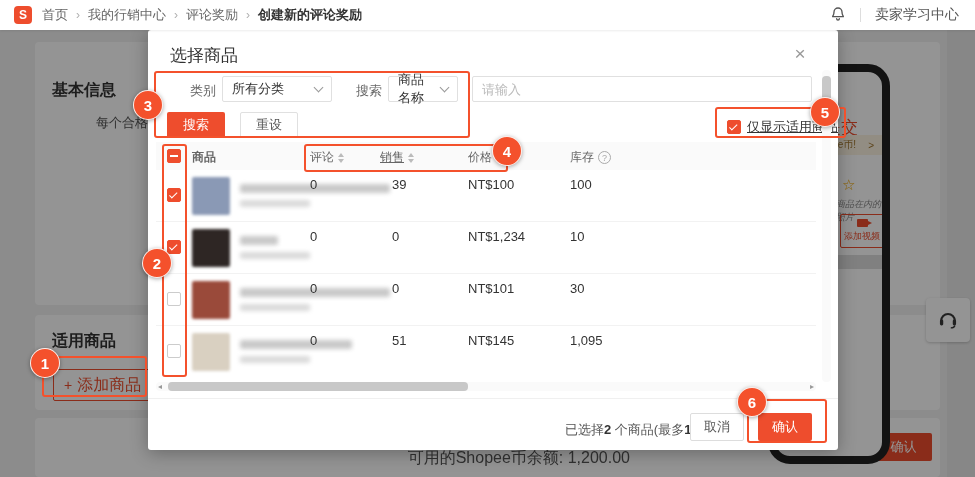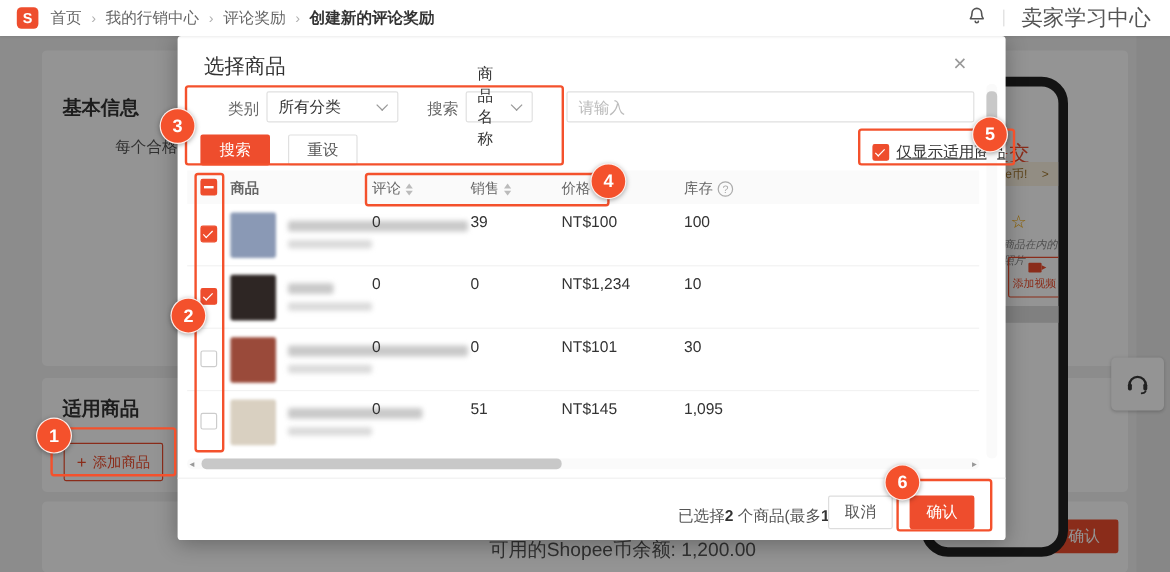--- a/index.html
+++ b/index.html
@@ -9,33 +9,33 @@
   
   .topbar { position:absolute; left:0; top:0; width:975px; height:30px; background:#fff;
             display:flex; align-items:center; z-index:10; box-shadow:0 1px 2px rgba(0,0,0,.08); }
   .logo { width:18px; height:18px; background:#ee4d2d; border-radius:4px; margin-left:14px;
           color:#fff; font-weight:bold; font-size:12px; display:flex; align-items:center; justify-content:center; }
   .crumbs { display:flex; align-items:center; margin-left:10px; font-size:13px; color:#666; }
   .crumb { margin-right:8px; }
   .crumb-sep { color:#b0b0b0; margin-right:8px; font-size:12px; }
   .crumb-sep::before { content:"›"; }
   .crumb.current { color:#333; font-weight:bold; }
-  .topbar-right { margin-left:auto; display:flex; align-items:center; gap:14px; padding-right:16px; font-size:18px; color:#555; }
+  .topbar-right { margin-left:auto; display:flex; align-items:center; gap:14px; padding-right:16px; font-size:14px; color:#555; }
   .tb-divider { width:1px; height:14px; background:#ddd; }
 
   
   .bglayer { position:absolute; left:0; top:30px; width:975px; height:447px; background:#f1f1f1; z-index:1; }
   .card { position:absolute; background:#fff; border-radius:4px; }
   .card1 { left:35px; top:12px; width:905px; height:263px; }
   .card2 { left:35px; top:285px; width:905px; height:95px; }
   .card3 { left:35px; top:388px; width:905px; height:59px; }
   .sec-title { font-size:16px; font-weight:bold; color:#333; }
   .bg-label { position:absolute; font-size:13px; color:#555; }
   .add-btn { position:absolute; left:18px; top:54px; height:23px; padding:15px 10px; background:#fff;
-             border:1px solid #ee4d2d; border-radius:2px; color:#ee4d2d; font-size:12px;
+             border:1px solid #ee4d2d; border-radius:2px; color:#ee4d2d; font-size:16px;
              display:flex; align-items:center; gap:5px; }
   .plus::before { content:"+"; font-size:14px; }
   .bg-balance { position:absolute; right:310px; top:30px; font-size:16px; color:#555; }
   .bg-btn { position:absolute; top:15px; height:28px; border-radius:2px; font-size:13px;
             display:flex; align-items:center; justify-content:center; }
   .bg-cancel { right:77px; width:60px; background:#fff; border:1px solid #ccc; color:#555; }
   .bg-confirm { right:8px; width:57px; background:#ee4d2d; color:#fff; }
   .right-rail { position:absolute; right:0; top:0; width:28px; height:447px; background:#e9e9e9; }
 
   
@@ -223,21 +223,21 @@
   <div class="modal">
     <div class="m-title">选择商品</div>
     <div class="m-close">×</div>
 
     <span class="f-label" style="left:42px;">类别</span>
     <div class="select" style="left:74px;width:110px;">
       <span>所有分类</span>
       <span class="chev"></span>
     </div>
     <span class="f-label" style="left:208px;">搜索</span>
-    <div class="select" style="left:240px;width:56px;">
+    <div class="select" style="left:240px;width:70px;">
       <span>商品名称</span>
       <span class="chev"></span>
     </div>
     <input class="kw-input" placeholder="请输入" style="">
 
     <div class="btn m-search">搜索</div>
     <div class="btn m-reset">重设</div>
 
     <div class="only-row">
       <span class="cb checked">
@@ -251,21 +251,21 @@
           <span class="minus"></span>
         </span>
       <span class="col-product">商品</span>
       <span class="hcell" style="left:154px;">
         <span>评论</span>
         <span class="sorter">
             <i class="up"></i>
             <i class="dn"></i>
           </span>
       </span>
-      <span class="hcell" style="left:236px;">
+      <span class="hcell" style="left:224px;text-decoration:underline;">
         <span>销售</span>
         <span class="sorter">
             <i class="up"></i>
             <i class="dn"></i>
           </span>
       </span>
       <span class="hcell" style="left:312px;">
         <span>价格</span>
         <span class="sorter">
             <i class="up"></i>

